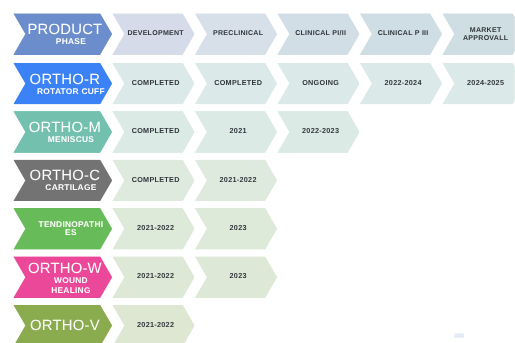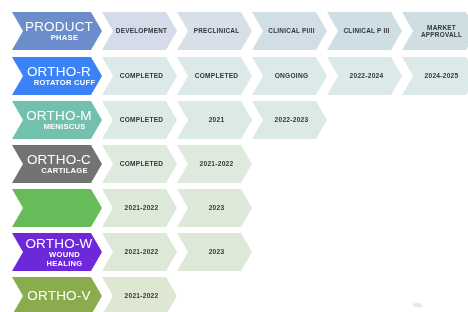--- a/index.html
+++ b/index.html
@@ -179,33 +179,34 @@
       </div>
       <div class="cell cell-data" style="background: rgb(223, 234, 222);">
         <div>2021-2022</div>
       </div>
       <div class="cell-empty"></div>
       <div class="cell-empty"></div>
       <div class="cell-empty"></div>
     </div>
     <div class="row" style="top: 189px; left: 12px;">
       <div class="cell cell-label" style="background: rgb(104, 187, 89);">
+        <div class="sub">TENDINOPATHIES</div>
       </div>
       <div class="cell cell-data" style="background: rgb(221, 233, 217);">
         <div>2021-2022</div>
       </div>
       <div class="cell cell-data" style="background: rgb(221, 233, 217);">
         <div>2023</div>
       </div>
       <div class="cell-empty"></div>
       <div class="cell-empty"></div>
       <div class="cell-empty"></div>
     </div>
     <div class="row" style="top: 233px; left: 12px;">
-      <div class="cell cell-label" style="background: #6d28d9;">
+      <div class="cell cell-label" style="background: #ec4899;">
         <div class="title">ORTHO-W</div>
         <div class="sub">WOUND HEALING</div>
       </div>
       <div class="cell cell-data" style="background: rgb(221, 233, 214);">
         <div>2021-2022</div>
       </div>
       <div class="cell cell-data" style="background: rgb(221, 233, 214);">
         <div>2023</div>
       </div>
       <div class="cell-empty"></div>

